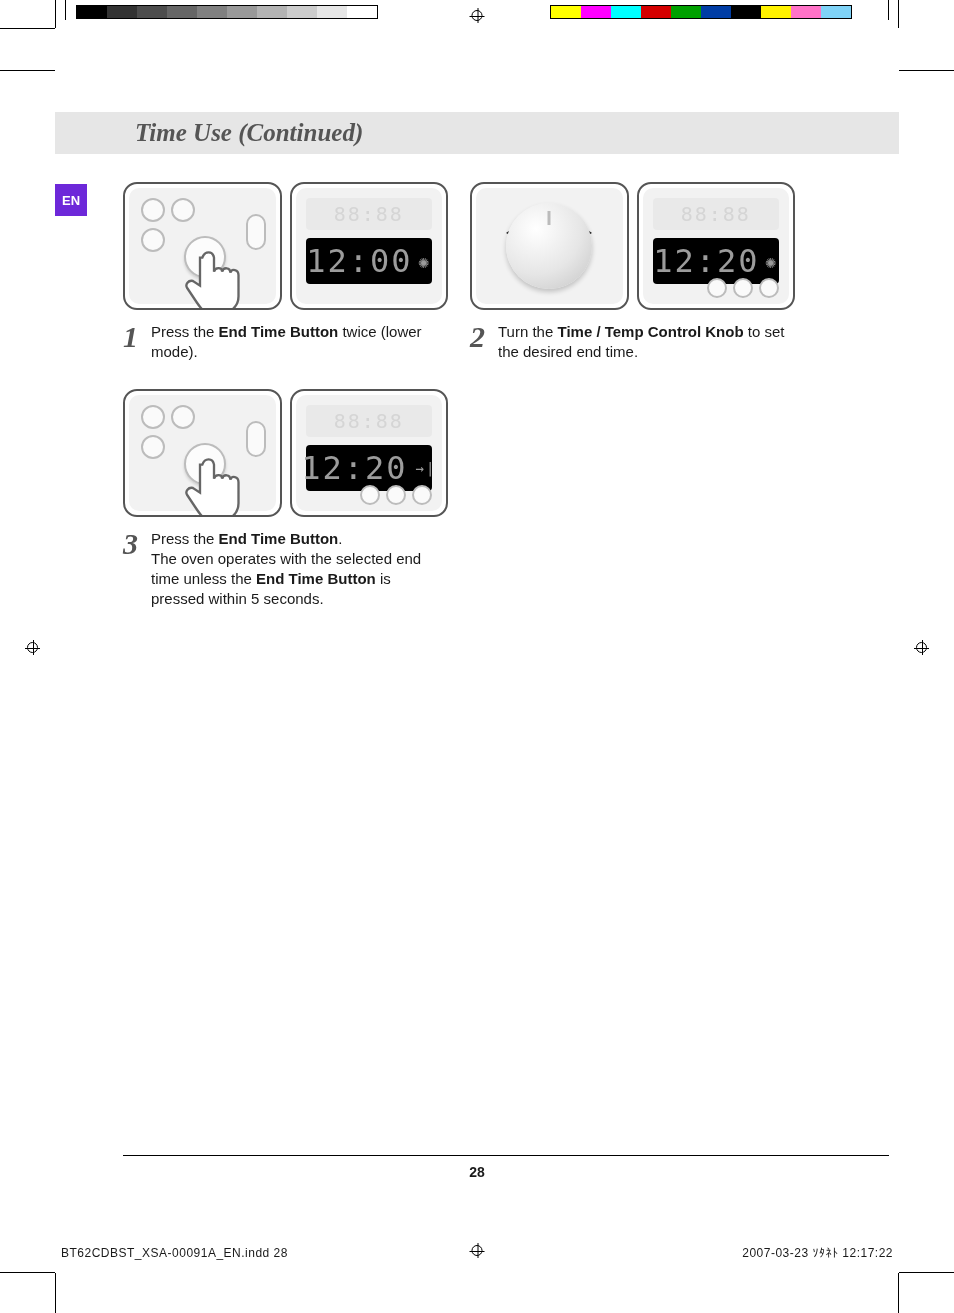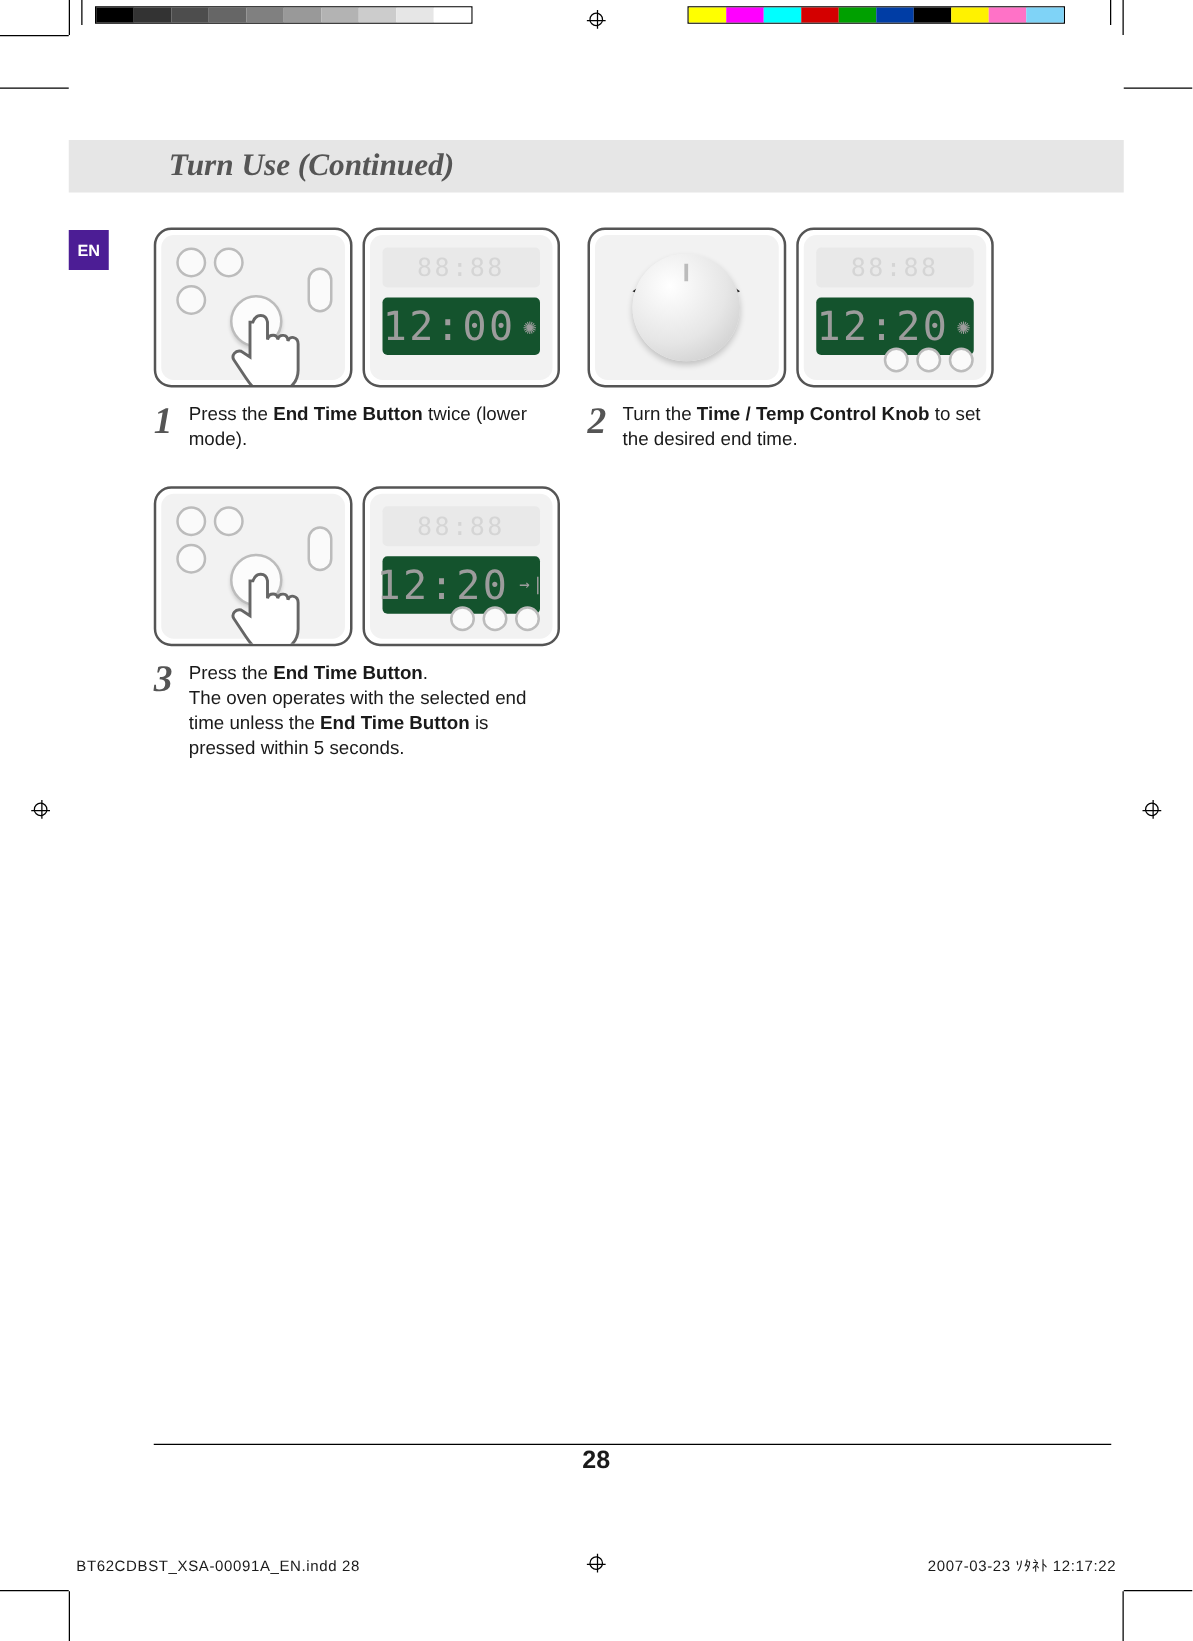--- a/index.html
+++ b/index.html
@@ -33,21 +33,21 @@
   .crop-br-h { bottom:40px; right:0; width:55px; height:1px; background:#000; position:absolute;}
   .crop-bl-v { bottom:0; left:55px; width:1px; height:40px; background:#000; position:absolute;}
   .crop-br-v { bottom:0; right:55px; width:1px; height:40px; background:#000; position:absolute;}
 
   
   .page { position:absolute; left:55px; top:70px; right:55px; bottom:45px; }
 
   .title-bar { margin-top:42px; height:42px; background:#e6e6e6; display:flex; align-items:center; }
   .title-bar .title-text { font-family: "Times New Roman", serif; font-style: italic; font-weight: bold; font-size: 25px; color:#555; padding-left: 80px; }
 
-  .lang-tab { position:absolute; left:0; top:114px; width:32px; height:32px; background:#4c1d95; color:#fff; font-size:13px; font-weight:bold; display:flex; align-items:center; justify-content:center; }
+  .lang-tab { position:absolute; left:0; top:114px; width:32px; height:32px; background:#6d28d9; color:#fff; font-size:13px; font-weight:bold; display:flex; align-items:center; justify-content:center; }
 
   .content { position:absolute; left:68px; top:112px; right:10px; }
 
   .subhead { font-weight:bold; font-style:italic; color:#444; font-size:15px; margin-bottom:8px; }
   .intro { font-size:15px; line-height:1.35; margin-bottom:22px; }
 
   .steps-row { display:flex; gap:22px; }
   .step-col { width:325px; }
 
   .illus-pair { display:flex; gap:8px; margin-bottom:12px; }
@@ -57,21 +57,21 @@
   
   .small-btn-row { position:absolute; top:10px; left:12px; display:flex; gap:6px; }
   .small-btn { width:24px; height:24px; border:2px solid #bcbcbc; border-radius:50%; background:#fafafa; }
   .big-btn { position:absolute; width:42px; height:42px; border:2px solid #bcbcbc; border-radius:50%; background:#fcfcfc; left:55px; top:48px; box-shadow:0 2px 3px rgba(0,0,0,.15); display:flex; align-items:center; justify-content:center; }
   .big-btn span { font-size:10px; color:#777; }
   .hand { position:absolute; left:50px; top:58px; }
   .hand svg { width:70px; height:70px; }
 
   
   .disp-top { position:absolute; top:10px; left:10px; right:10px; height:32px; background:#e9e9e9; border-radius:4px; display:flex; align-items:center; justify-content:center; font-family:monospace; color:#d5d5d5; font-size:20px; letter-spacing:2px;}
-  .disp-mid { position:absolute; top:50px; left:10px; right:10px; height:46px; background:#14532d; border-radius:4px; display:flex; align-items:center; justify-content:center; font-family:monospace; color:#9c9c9c; font-size:32px; letter-spacing:2px; font-weight:300;}
+  .disp-mid { position:absolute; top:50px; left:10px; right:10px; height:46px; background:#000000; border-radius:4px; display:flex; align-items:center; justify-content:center; font-family:monospace; color:#9c9c9c; font-size:32px; letter-spacing:2px; font-weight:300;}
   .disp-mid .sun { font-size:18px; margin-left:6px; }
   .disp-bot-row { position:absolute; bottom:6px; left:10px; right:10px; display:flex; gap:6px; justify-content:flex-end;}
   .disp-bot-row .small-btn { width:20px; height:20px; }
 
   
   .knob-wrap { position:absolute; inset:0; display:flex; align-items:center; justify-content:center; }
   .knob { width:86px; height:86px; border-radius:50%; background:radial-gradient(circle at 35% 30%, #fff, #e6e6e6 55%, #c4c4c4); box-shadow:0 3px 5px rgba(0,0,0,.2); position:relative; }
   .knob::after{ content:""; position:absolute; left:50%; top:8px; width:3px; height:14px; background:#bbb; transform:translateX(-50%);}
   .knob-arc { position:absolute; top:4px; left:50%; transform:translateX(-50%); }
   .knob-arc svg { width:110px; height:50px; }
@@ -84,21 +84,21 @@
   .example-row { margin-top:8px; margin-left:28px; font-size:15px; }
   .example-label { text-decoration: underline; margin-right:28px; }
 
   .steps-row.second { margin-top:26px; }
 
   .note-row { margin-top:42px; display:flex; gap:18px; margin-left:26px; max-width:680px;}
   .note-icon { width:22px; height:16px; margin-top:2px; flex-shrink:0; }
   .note-text { font-size:15px; line-height:1.35; }
 
   .page-rule { position:absolute; left:68px; right:10px; bottom:112px; height:1px; background:#000; }
-  .page-num  { position:absolute; left:0; right:0; bottom:88px; text-align:center; font-weight:bold; font-size:20px; }
+  .page-num  { position:absolute; left:0; right:0; bottom:88px; text-align:center; font-weight:bold; font-size:14px; }
 
   .footer-meta { position:absolute; left:6px; right:6px; bottom:4px; height:18px; font-size:12px; font-family:Liberation Sans, sans-serif; display:flex; justify-content:space-between; letter-spacing:.5px;}
   .footer-meta .mid { position:absolute; left:50%; transform:translateX(-50%); top:-3px;}
 </style>
 </head>
 <body>
 
 <div class="printer-marks">
   <div class="gray-swatches" id="gray-swatches">
       <div style="background: rgb(0, 0, 0);"></div>
@@ -144,21 +144,21 @@
 <div class="tick-h crop-ml-h" style="position:absolute;"></div>
 <div class="crop-mr-h"></div>
 <div class="crop-bl-h"></div>
 <div class="crop-br-h"></div>
 <div class="crop-bl-v"></div>
 <div class="crop-br-v"></div>
 
 <div class="page">
 
   <div class="title-bar">
-    <span class="title-text">Turn Use (Continued)</span>
+    <span class="title-text">Time Use (Continued)</span>
   </div>
 
   <div class="lang-tab">EN</div>
 
   <div class="content">
 
 
     <div class="steps-row">
 
       <div class="step-col">

